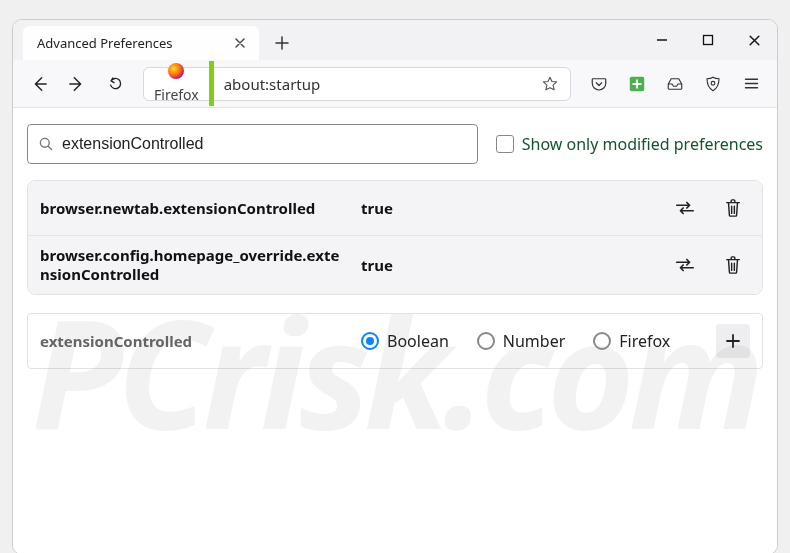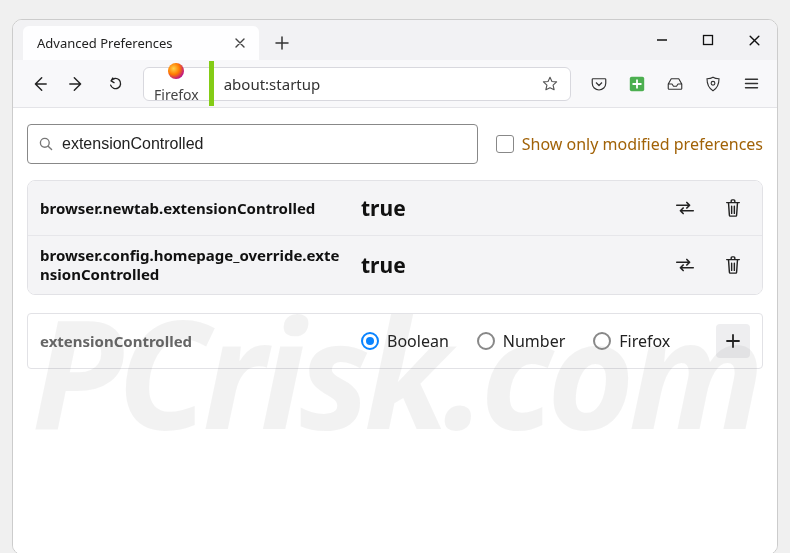--- a/index.html
+++ b/index.html
@@ -128,21 +128,21 @@
   .searchbox {
     flex:1; height:40px;
     border:1px solid #888; border-radius:4px;
     display:flex;align-items:center; padding:0 10px; gap:8px;
     background:#fff;
   }
   .searchbox input {
     border:none; outline:none; font-size:16px; color:#222; flex:1; background:transparent;
   }
   .chkrow {
-    display:flex;align-items:center; gap:8px; font-size:16px; color:#a16207;
+    display:flex;align-items:center; gap:8px; font-size:16px; color:#14532d;
   }
   .chkbox {
     width:18px;height:18px;border:1px solid #888;border-radius:3px;background:#fff;
   }
   
   .results {
     border:1px solid #e2e2e6; border-radius:8px; overflow:hidden;
   }
   .row {
     display:flex;align-items:center;
@@ -150,21 +150,21 @@
     background:#f4f4f6;
     border-bottom:1px solid #e6e6ea;
     min-height:48px;
   }
   .row:last-child{border-bottom:none}
   .row .name {
     font-weight:700; color:#111; font-size:15px;
     width:305px; line-height:1.25; word-break:break-word;
   }
   .row .val {
-    font-weight:700; color:#111; font-size:21px; flex:1; padding-left:6px;
+    font-weight:700; color:#111; font-size:15px; flex:1; padding-left:6px;
   }
   .row .actions {
     display:flex; gap:14px; align-items:center;
   }
   .iconbtn {
     width:34px;height:34px;border-radius:4px;
     display:flex;align-items:center;justify-content:center;color:#222;
   }
   
   .addrow {

